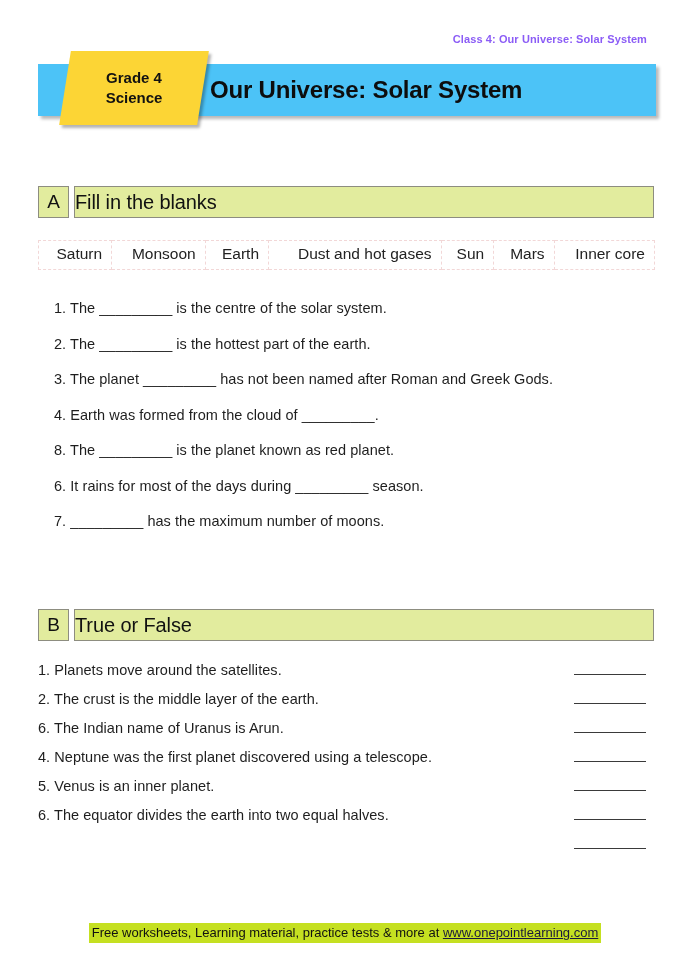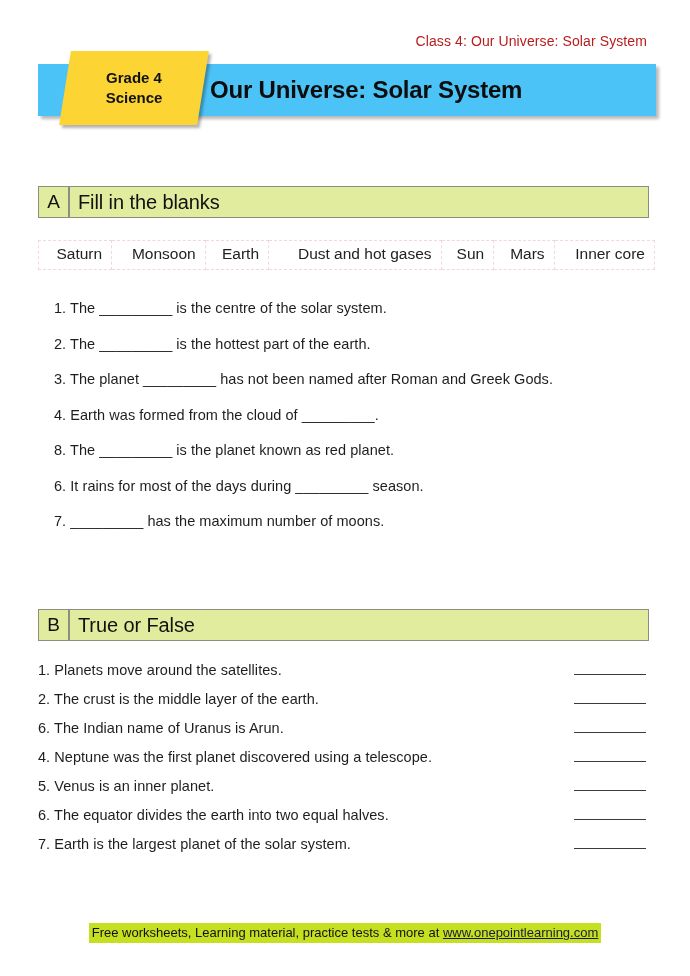--- a/index.html
+++ b/index.html
@@ -20,24 +20,25 @@
     position: relative;
     width: 690px;
     height: 976px;
   }
 
   
   .runhead {
     position: absolute;
     top: 33px;
     right: 43px;
-    font-size: 14px;
-    color: #b91c1c;
+    font-size: 11px;
+    color: #8b5cf6;
     letter-spacing: 0.1px;
     white-space: nowrap;
+    font-weight: bold;
   }
 
   
   .banner-wrap {
     position: absolute;
     top: 64px;
     left: 38px;
     width: 618px;
     height: 52px;
   }
@@ -101,26 +102,26 @@
     border: 1px solid #8d8d80;
     display: flex;
     align-items: center;
     justify-content: center;
     font-size: 19px;
     color: #111111;
     box-sizing: border-box;
   }
   .sec-title {
     width: 580px;
+    margin-left: 5px;
     background: #e2ec9e;
     border: 1px solid #8d8d80;
     display: flex;
     align-items: center;
     box-sizing: border-box;
-    padding-left: 8px;
     font-size: 20px;
     color: #111111;
     letter-spacing: -0.1px;
   }
 
   
   .wordbank {
     position: absolute;
     left: 38px;
     top: 240px;
@@ -279,21 +280,20 @@
       <span class="tf-text">5. Venus is an inner planet.</span>
       <span class="tf-spacer"></span>
       <span class="tf-blank"></span>
     </div>
     <div class="tf-item">
       <span class="tf-text">6. The equator divides the earth into two equal halves.</span>
       <span class="tf-spacer"></span>
       <span class="tf-blank"></span>
     </div>
     <div class="tf-item">
-      <span class="tf-text">7. Earth is the largest planet of the solar system.</span>
       <span class="tf-spacer"></span>
       <span class="tf-blank"></span>
     </div>
   </div>
 
   <div class="footer">
     <span class="footer-hl"><span>Free worksheets, Learning material, practice tests &amp; more at </span><a class="footer-link" href="#">www.onepointlearning.com</a></span>
   </div>
 
 </div>

